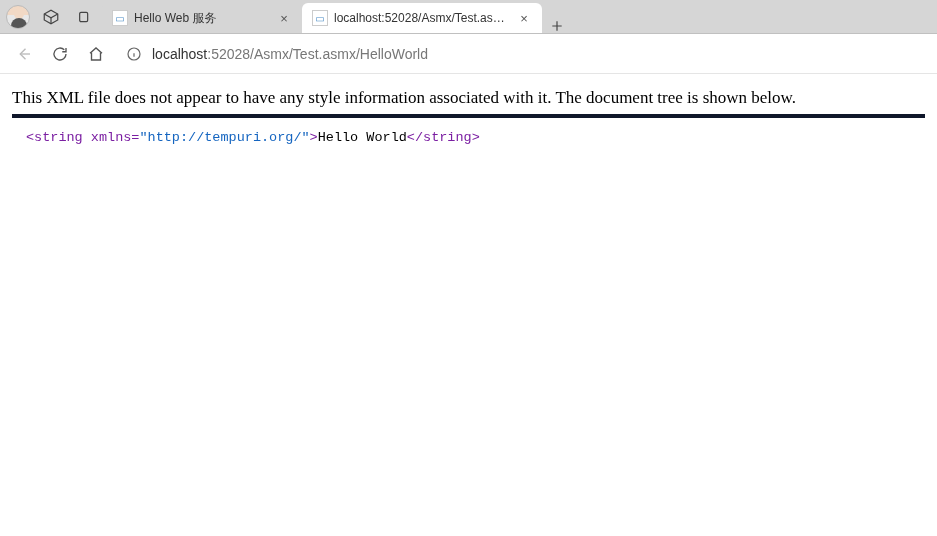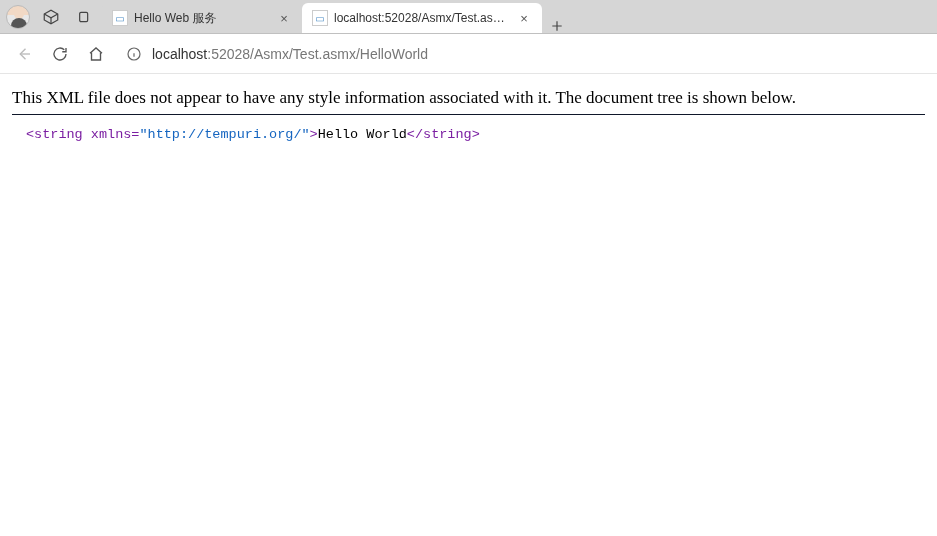--- a/index.html
+++ b/index.html
@@ -163,21 +163,21 @@
     .url-path { color: #777; }
     .content {
       padding: 10px 10px;
       background: #fff;
     }
     .banner {
       font-family: "Times New Roman", serif;
       font-size: 17px;
       color: #000;
       padding: 4px 0 6px 0;
-      border-bottom: 1px solid #0f172a;
+      border-bottom: 4px solid #0f172a;
       margin: 0 2px 12px 2px;
     }
     .xml-line {
       font-family: Consolas, "Courier New", monospace;
       font-size: 13.5px;
       padding-left: 16px;
     }
     .c-tag { color: #7b1fa2; }
     .c-val { color: #1565c0; }
     .c-txt { color: #000; }

